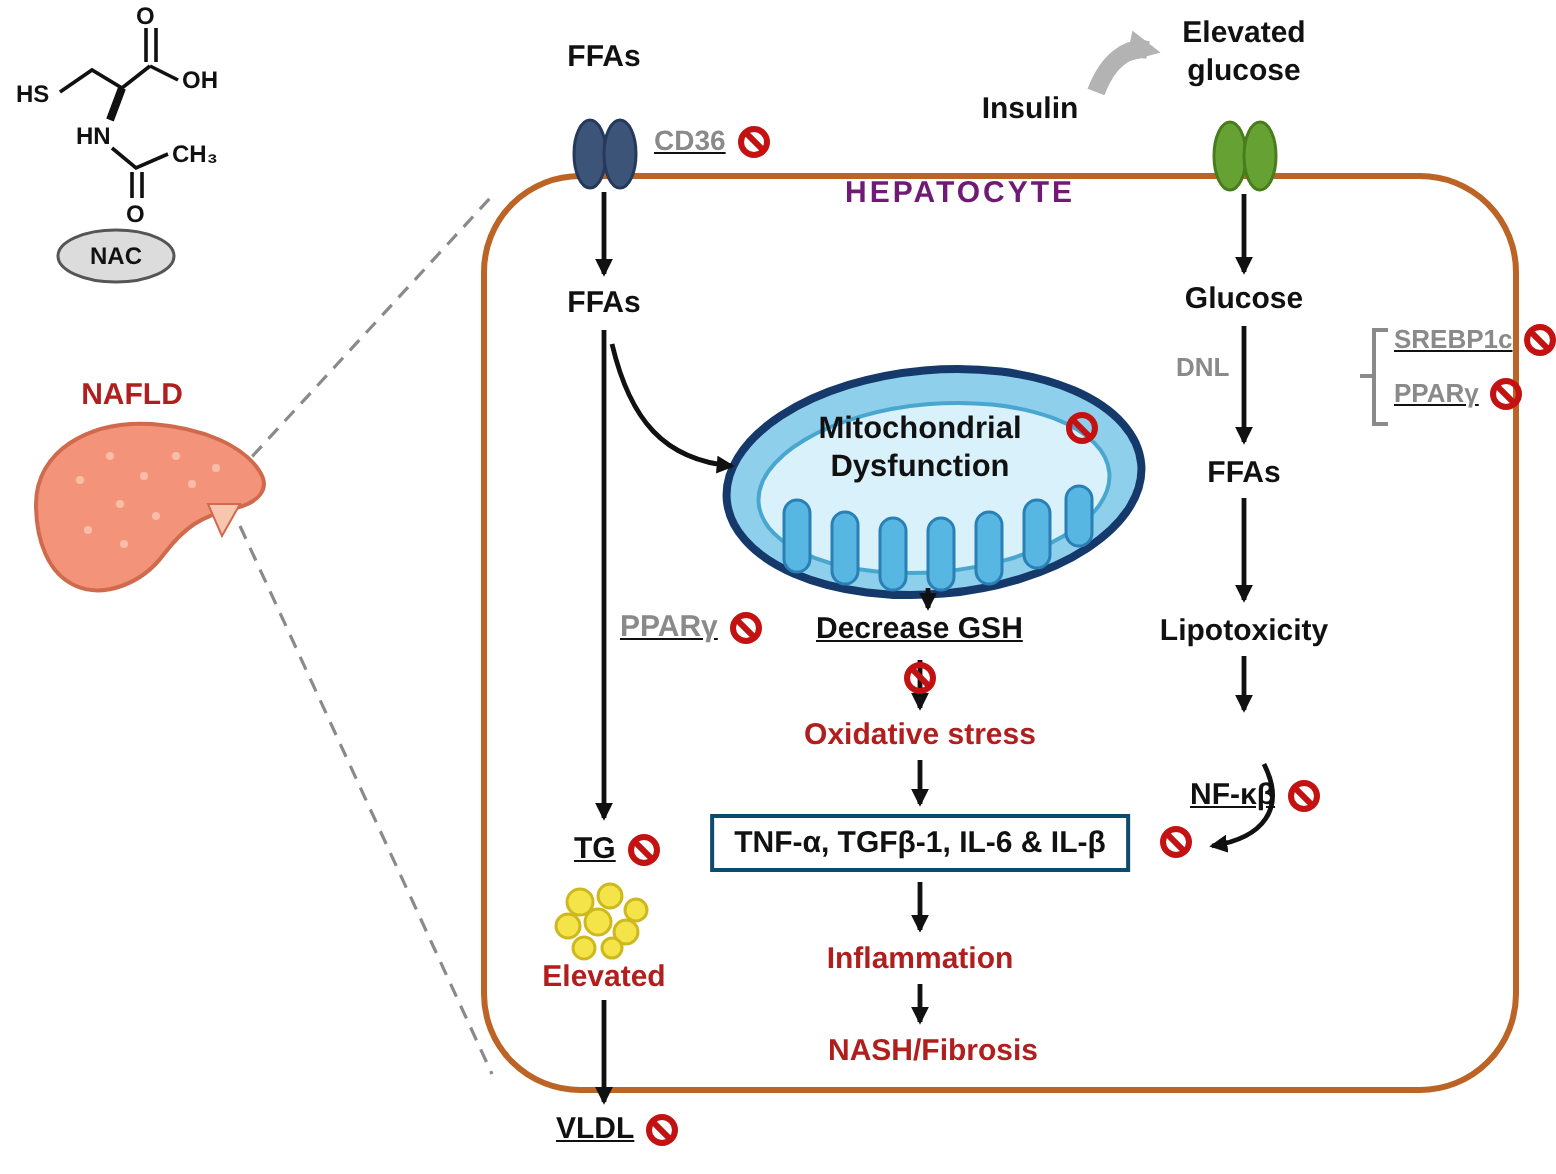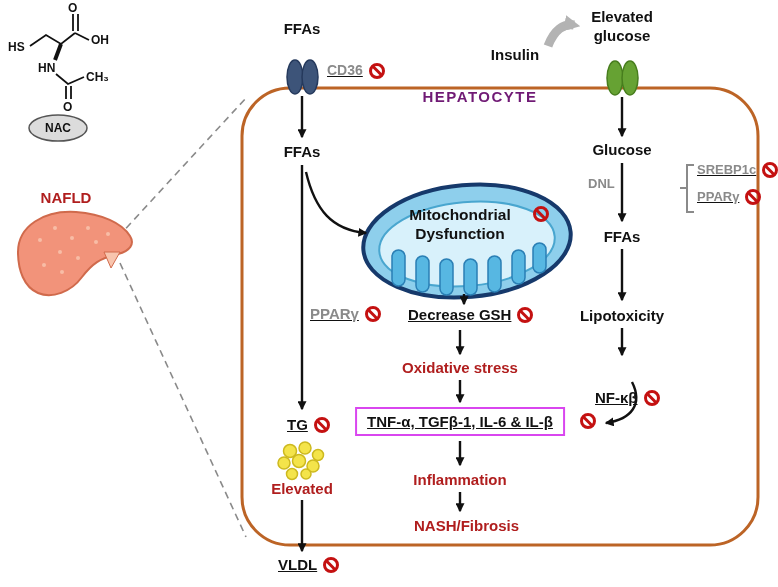--- a/index.html
+++ b/index.html
@@ -15,22 +15,22 @@
   .row { display:flex; align-items:center; gap:6px;text-decoration:underline; }
   .hep-title { color:#701a75; letter-spacing:1.5px; }
   .mol { font-size:12px; font-weight:bold; color:#111; position:absolute; white-space:nowrap; }
   .no-sign { position:relative; display:inline-block; width:16px; height:16px; flex:0 0 auto;
              border:3px solid #c41111; border-radius:50%; background:rgba(255,255,255,0.0); }
   .no-sign::after { content:""; position:absolute; left:-2px; top:50%; width:14px; height:3px;
                     background:#c41111; margin-top:-1.5px; transform:rotate(45deg); }
   .legend { position:absolute; left:126px; top:14px; width:132px; min-height:48px; border:2px solid #9a9a9a;
             background:#fff; padding:4px 7px; display:flex; align-items:center; gap:7px; }
   .legend .txt { font-weight:bold; font-size:13.5px; line-height:1.25; color:#111; }
-  .cyto-box { position:absolute; left:460px; top:407px; transform:translateX(-50%); border:2px solid #d946ef;
-              padding:4px 10px; font-weight:bold; font-size:15px; color:#111; background:#fff; white-space:nowrap;text-decoration:underline; }
+  .cyto-box { position:absolute; left:460px; top:407px; transform:translateX(-50%); border:2px solid #0c4a6e;
+              padding:4px 10px; font-weight:bold; font-size:15px; color:#111; background:#fff; white-space:nowrap; }
 </style>
 </head>
 <body>
 
 <div class="canvas">
 
   <svg class="layer" width="778" height="587" viewBox="0 0 778 587">
     <defs>
       <marker id="ah-black" viewBox="0 0 10 10" refX="8.5" refY="5" markerWidth="9" markerHeight="9" orient="auto" markerUnits="userSpaceOnUse">
         <path d="M0,0 L10,5 L0,10 Z" fill="#111"></path>
@@ -159,21 +159,21 @@
   </div>
   <div class="lbl row" style="left:287px; top:416px;">
     <span>TG</span>
     <span class="no-sign"></span>
   </div>
   <div class="lbl ctr red" style="left:302px; top:480px;">Elevated</div>
 
   <div class="lbl ctr wrap" style="left:460px; top:205px; width:150px; font-size:15.5px;">Mitochondrial Dysfunction</div>
   <span class="no-sign" style="position:absolute; left:533px; top:206px;"></span>
 
-  <div class="lbl row" style="left:408px; top:306px;">
+  <div class="lbl row" style="left:408px; top:306px;flex-direction:column;">
     <span>Decrease GSH</span>
     <span class="no-sign"></span>
   </div>
   <div class="lbl ctr red" style="left:460px; top:359px;">Oxidative stress</div>
   <div class="cyto-box">TNF-α, TGFβ-1, IL-6 &amp; IL-β</div>
   <span class="no-sign" style="position:absolute; left:580px; top:413px;"></span>
   <div class="lbl ctr red" style="left:460px; top:471px;">Inflammation</div>
   <div class="lbl ctr red" style="left:460px; top:517px;padding-left:13px;">NASH/Fibrosis</div>
 
   <div class="lbl ctr" style="left:622px; top:141px;">Glucose</div>

